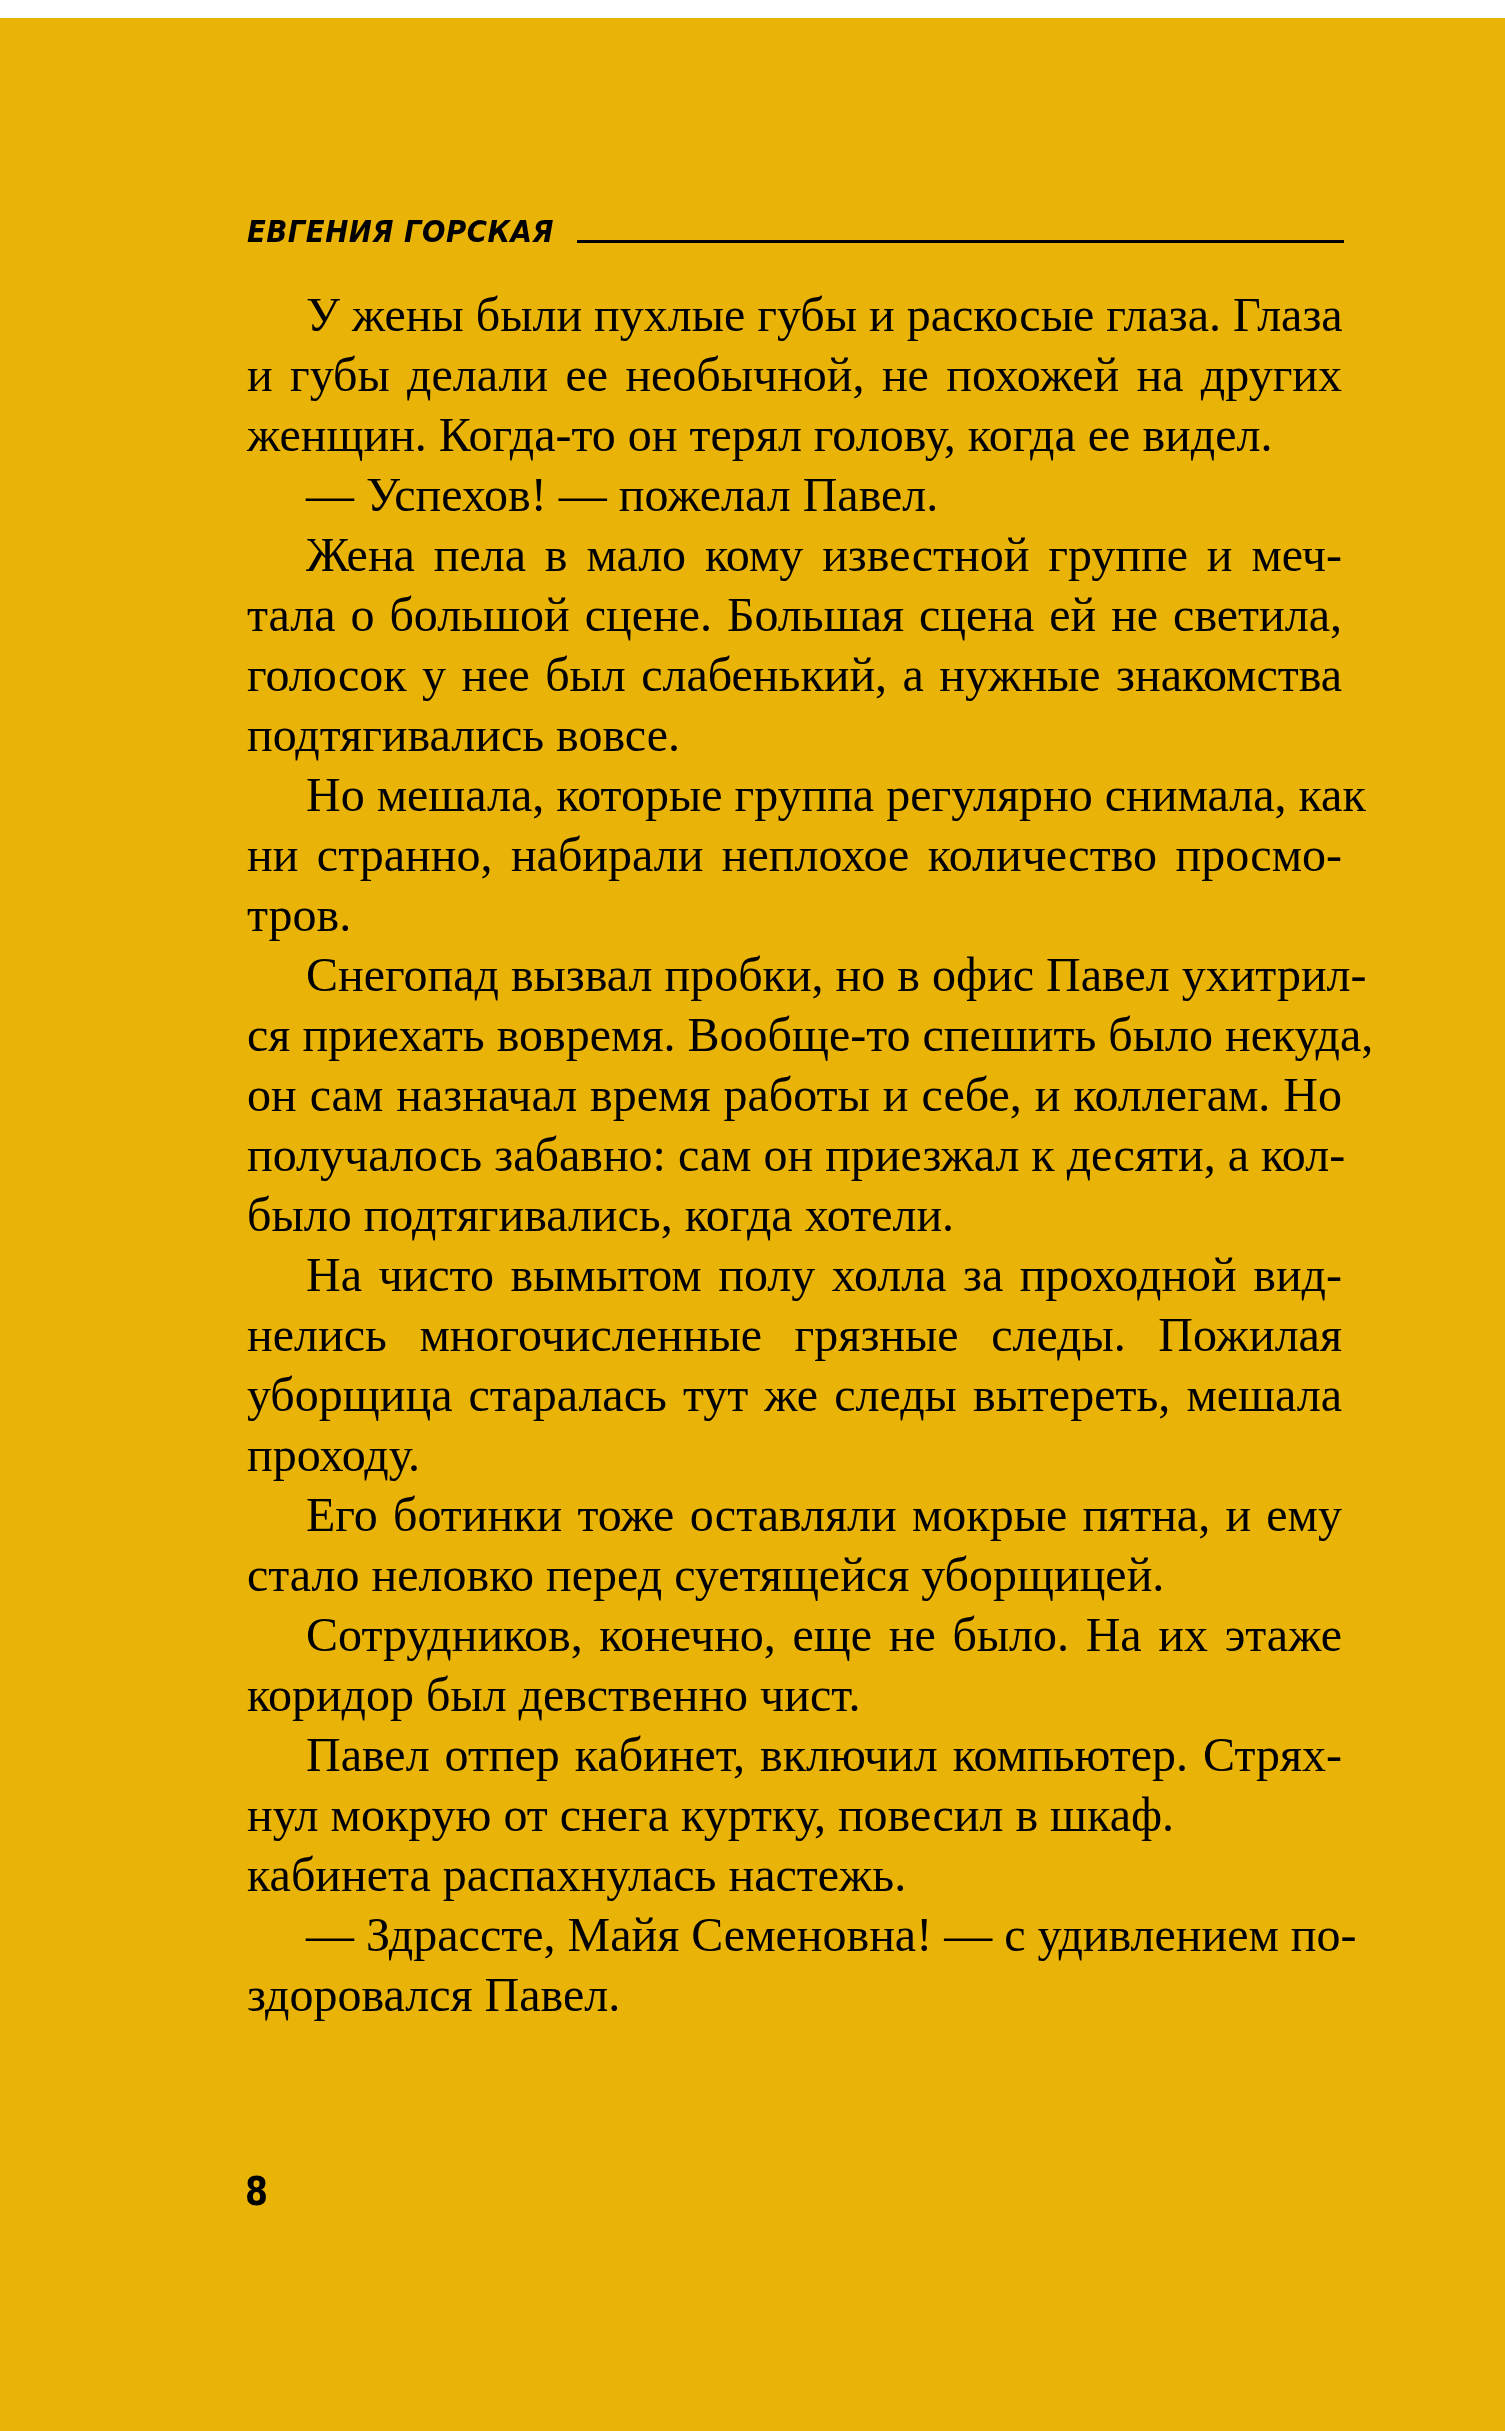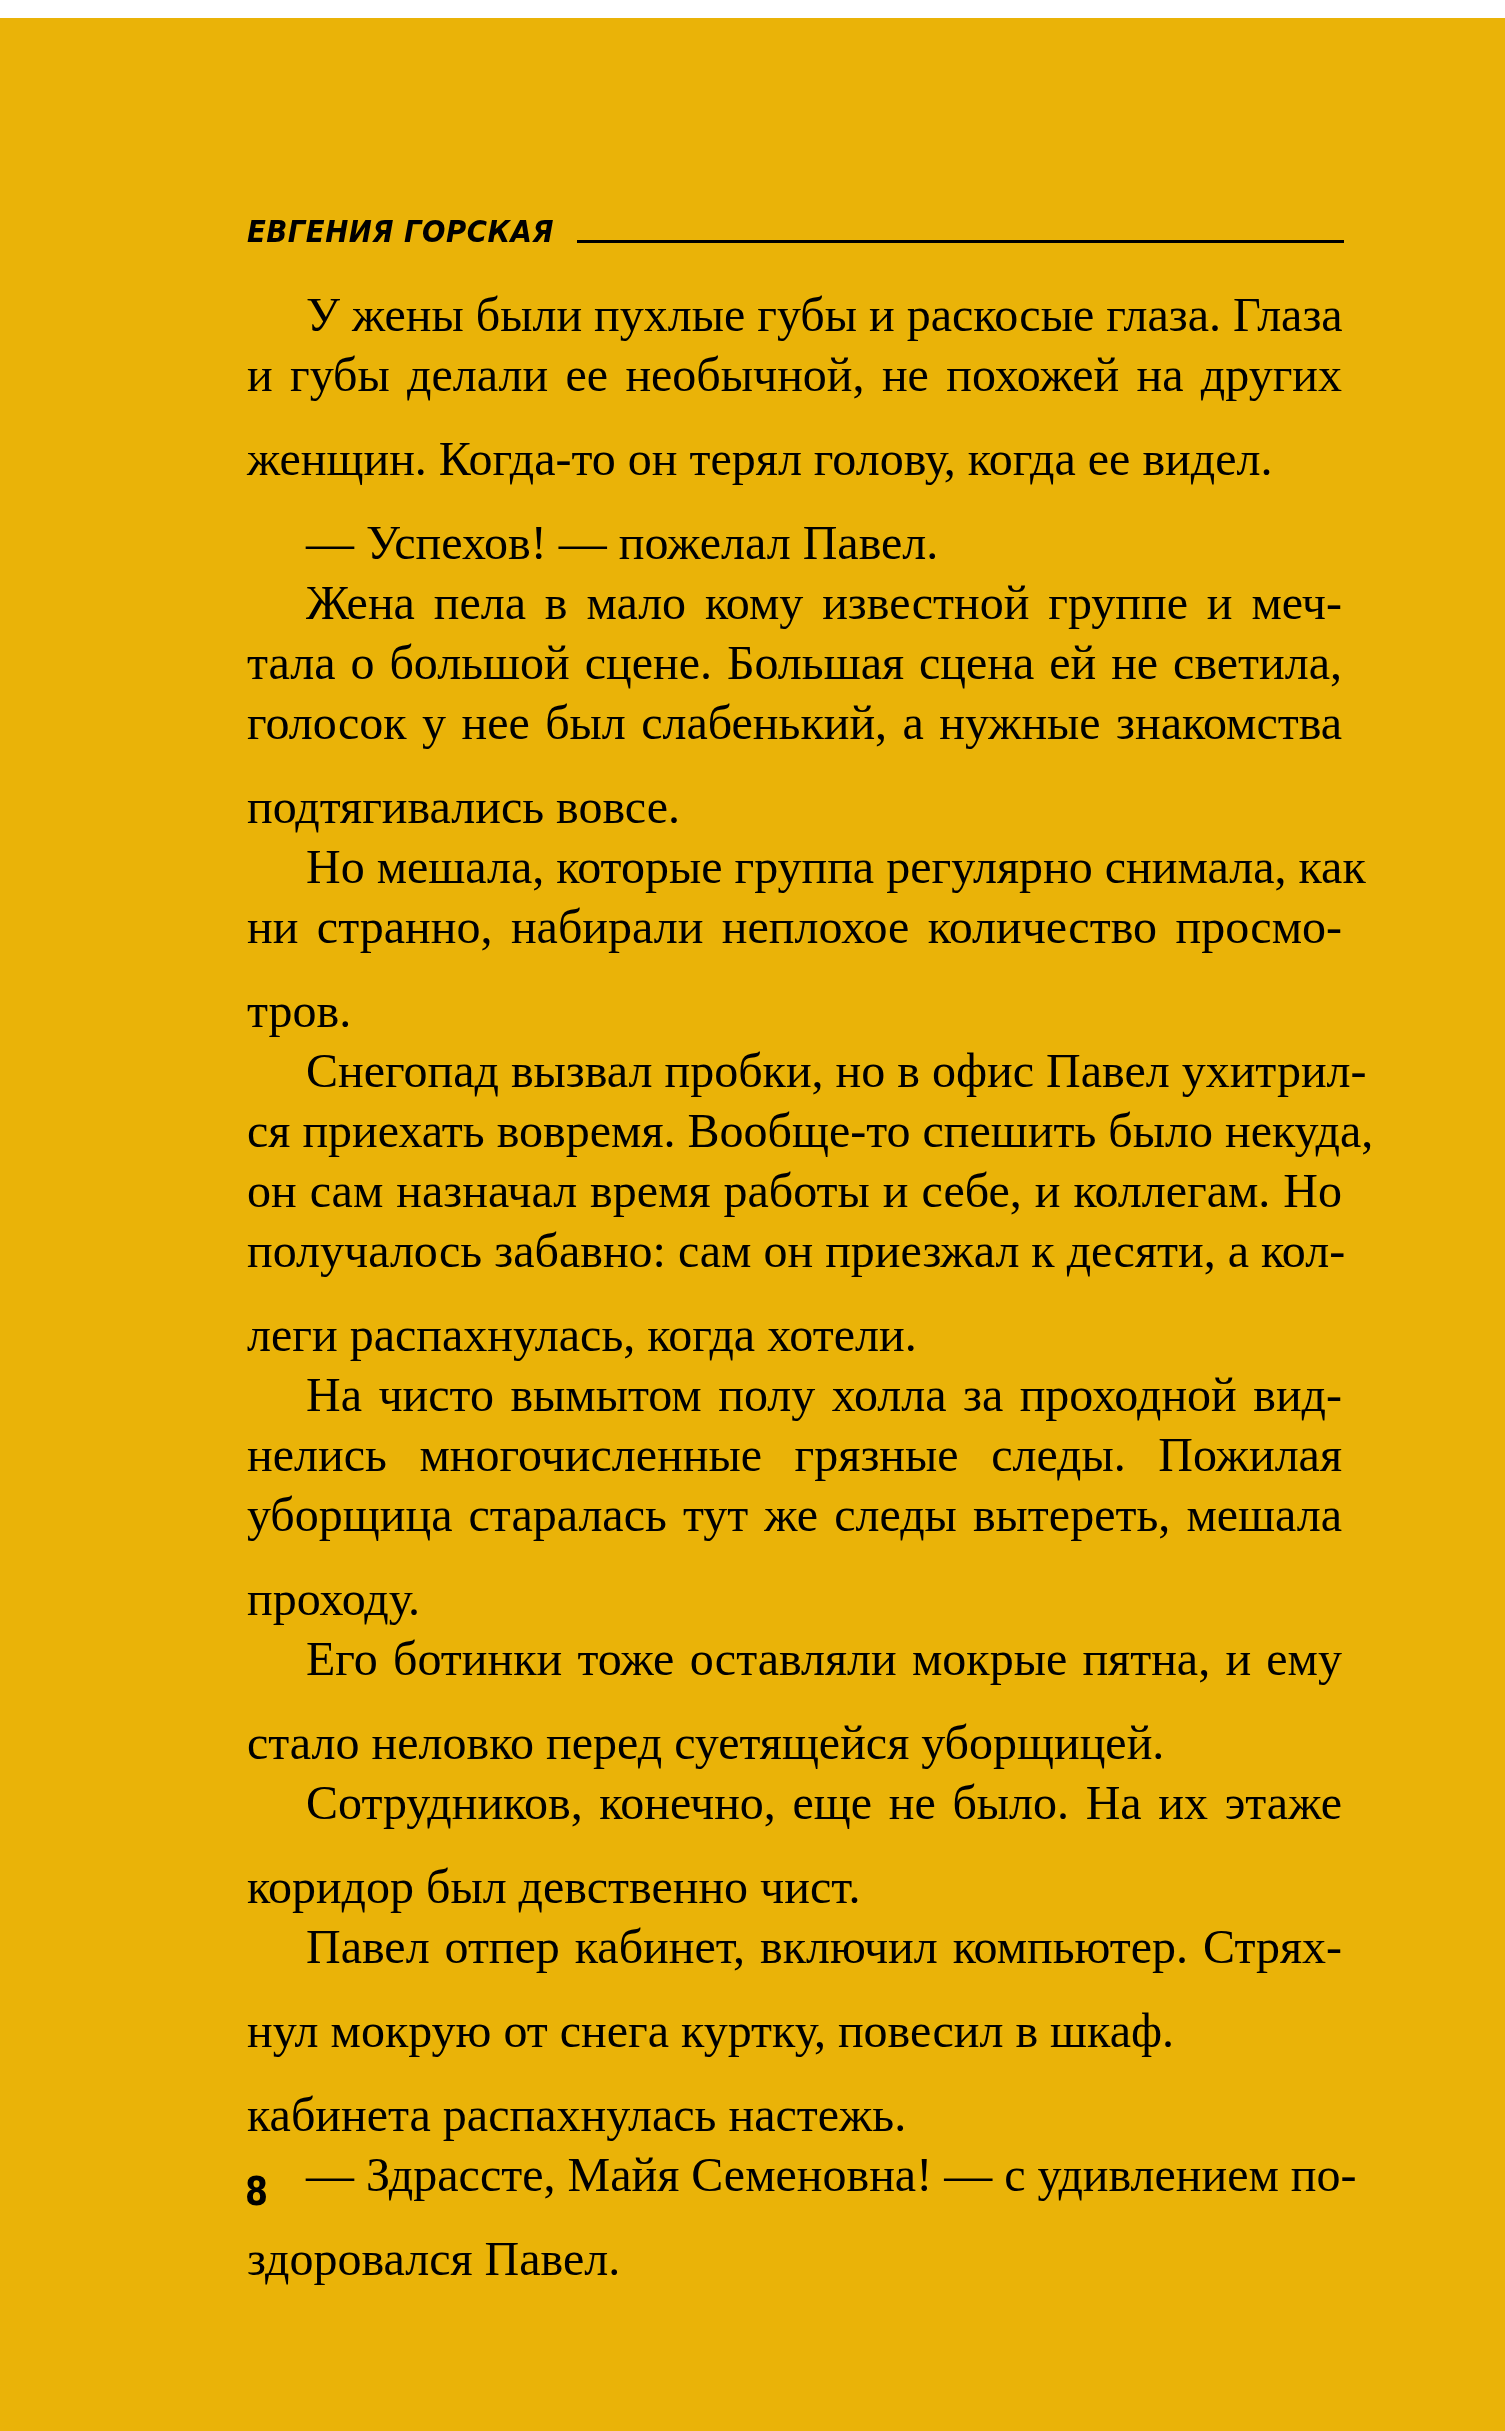--- a/index.html
+++ b/index.html
@@ -66,21 +66,20 @@
     text-align: justify;
     text-align-last: justify;
     overflow: visible;
   }
   .line.indent {
     padding-left: 59px;
   }
   .line.last {
     text-align: left;
     text-align-last: left;
-    margin-top: 24px;
   }
   .page-number {
     position: absolute;
     left: 245px;
     top: 2152px;
     font-family: "DejaVu Sans", sans-serif;
     font-weight: bold;
     font-size: 39px;
     line-height: 43px;
     transform: scaleX(0.85);
@@ -121,21 +120,21 @@
       <span class="line indent">Но мешала, которые группа регулярно снимала, как</span>
       <span class="line">ни странно, набирали неплохое количество просмо-</span>
       <span class="line last">тров.</span>
     </div>
 
     <div>
       <span class="line indent">Снегопад вызвал пробки, но в офис Павел ухитрил-</span>
       <span class="line">ся приехать вовремя. Вообще-то спешить было некуда,</span>
       <span class="line">он сам назначал время работы и себе, и коллегам. Но</span>
       <span class="line">получалось забавно: сам он приезжал к десяти, а кол-</span>
-      <span class="line last">леги распахнулась, когда хотели.</span>
+      <span class="line last">было подтягивались, когда хотели.</span>
     </div>
 
     <div>
       <span class="line indent">На чисто вымытом полу холла за проходной вид-</span>
       <span class="line">нелись многочисленные грязные следы. Пожилая</span>
       <span class="line">уборщица старалась тут же следы вытереть, мешала</span>
       <span class="line last">проходу.</span>
     </div>
 
     <div>

